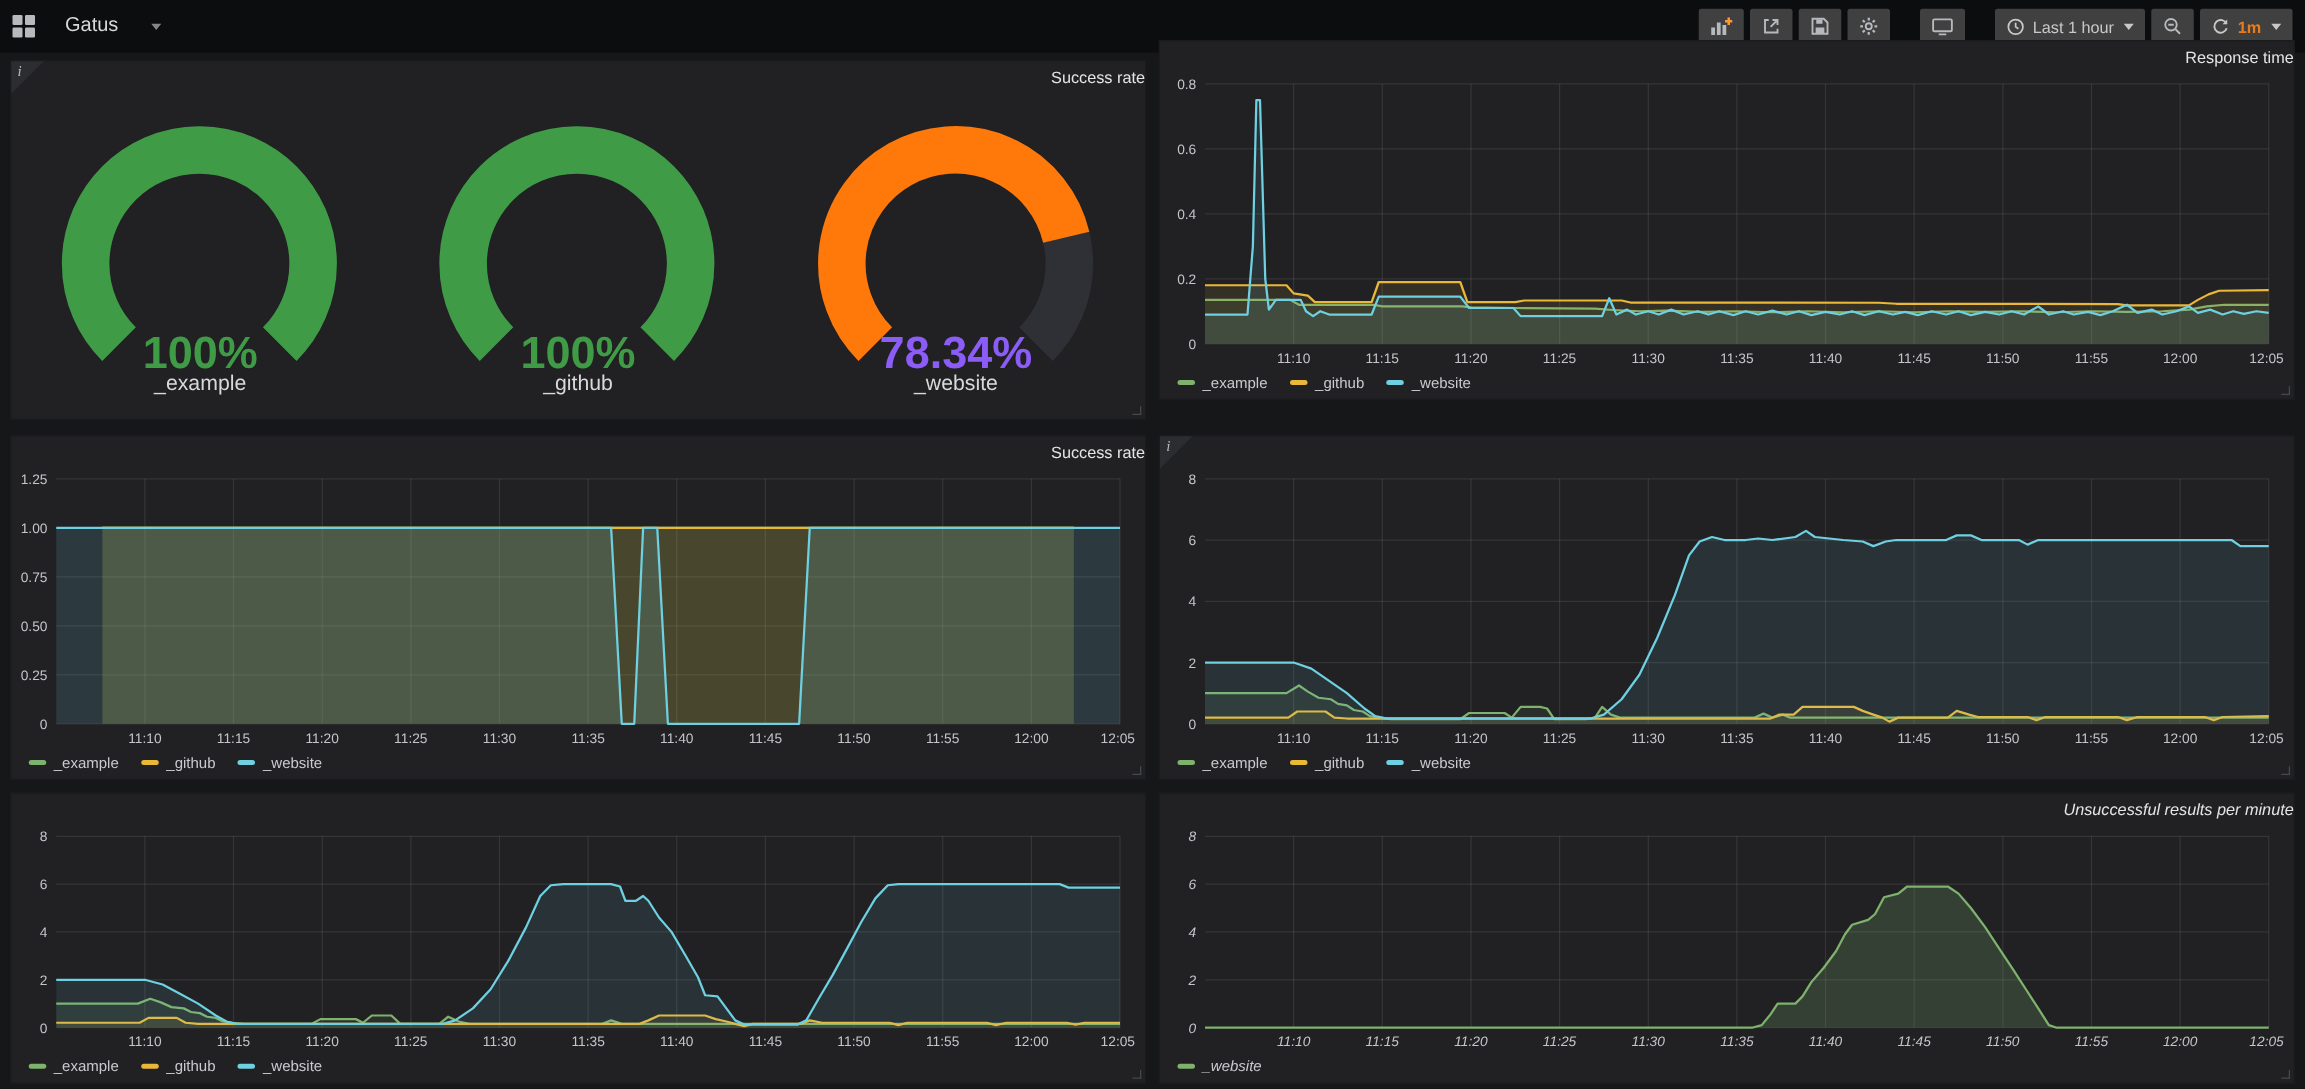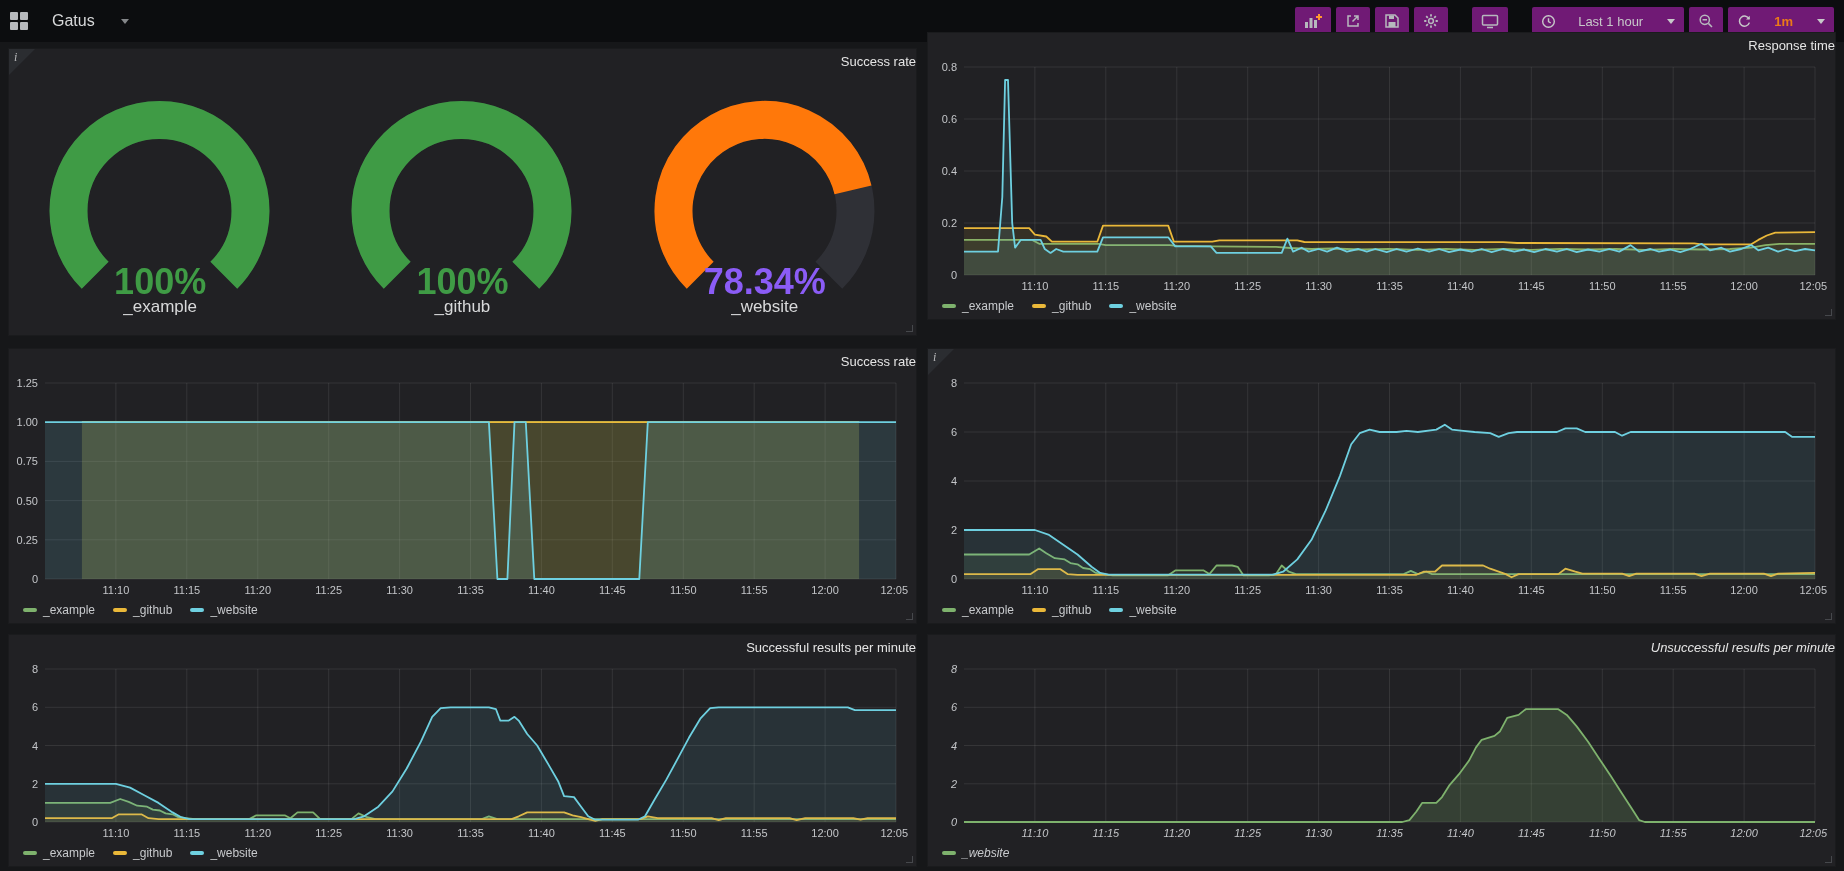--- a/index.html
+++ b/index.html
@@ -8,22 +8,22 @@
   
   .navbar { position:absolute; left:0; top:0; width:1844px; height:42px; background:#0c0d0f;
     display:flex; align-items:center; justify-content:space-between; padding:0 10px; }
   .nav-left { display:flex; align-items:center; gap:24px; }
   .grid-icon { display:inline-grid; grid-template-columns:8px 8px; grid-gap:2px; cursor:pointer; }
   .grid-icon i { width:8px; height:8px; background:#b7b9bc; border-radius:1px; }
   .dash-title { color:#d8d9da; font-size:16px; font-weight:500; cursor:pointer; }
   .caret { width:0; height:0; border-left:4px solid transparent; border-right:4px solid transparent;
     border-top:5px solid #848689; display:inline-block; margin-left:2px; }
   .nav-right { display:flex; align-items:center; gap:5px; }
-  .nav-btn { height:29px; min-width:34px; background:#701a75; border:none; border-radius:2px;
-    display:flex; align-items:center; justify-content:center; gap:22px; padding:0 9px;
+  .nav-btn { height:29px; min-width:34px; background:#404040; border:none; border-radius:2px;
+    display:flex; align-items:center; justify-content:center; gap:6px; padding:0 9px;
     color:#c7c8c9; font-size:13px; cursor:pointer; font-family:"Liberation Sans",sans-serif; }
   .nav-btn svg { display:block; }
   .nav-gap { width:14px; }
   .refresh-label { color:#eb7b18; font-weight:700;text-align:right; }
   
   .panel { position:absolute; background:#212124; border:1px solid #1a1b1d; }
   .p0 { left:8px;   top:48px;  width:909px; height:288px; }
   .p1 { left:927px; top:32px;  width:909px; height:288px; }
   .p2 { left:8px;   top:348px; width:909px; height:276px; }
   .p3 { left:927px; top:348px; width:909px; height:276px; }
@@ -348,21 +348,20 @@
       </span>
       <span class="leg-item">
         <span class="leg-swatch" style="background: rgb(110, 208, 224);"></span>
         <span class="leg-label">_website</span>
       </span>
     </div>
   <div class="resize-handle"></div>
 </section>
 
 <section class="panel p4">
-  <div class="panel-header"><span>Successful results per minute</span></div>
   <svg class="chart" viewBox="0 0 899 183">
       <line x1="34" y1="163.0" x2="885" y2="163.0" class="grid"></line>
       <text x="27" y="167" text-anchor="end" class="tick">0</text>
       <line x1="34" y1="124.8" x2="885" y2="124.8" class="grid"></line>
       <text x="27" y="128.75" text-anchor="end" class="tick">2</text>
       <line x1="34" y1="86.5" x2="885" y2="86.5" class="grid"></line>
       <text x="27" y="90.5" text-anchor="end" class="tick">4</text>
       <line x1="34" y1="48.3" x2="885" y2="48.3" class="grid"></line>
       <text x="27" y="52.25" text-anchor="end" class="tick">6</text>
       <line x1="34" y1="10.0" x2="885" y2="10.0" class="grid"></line>

